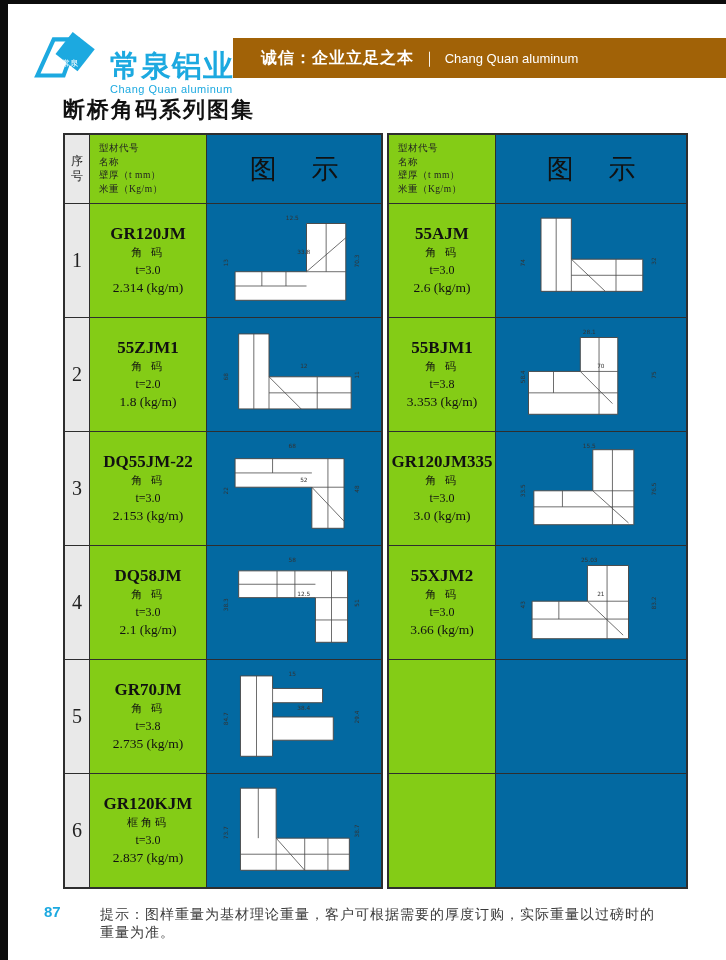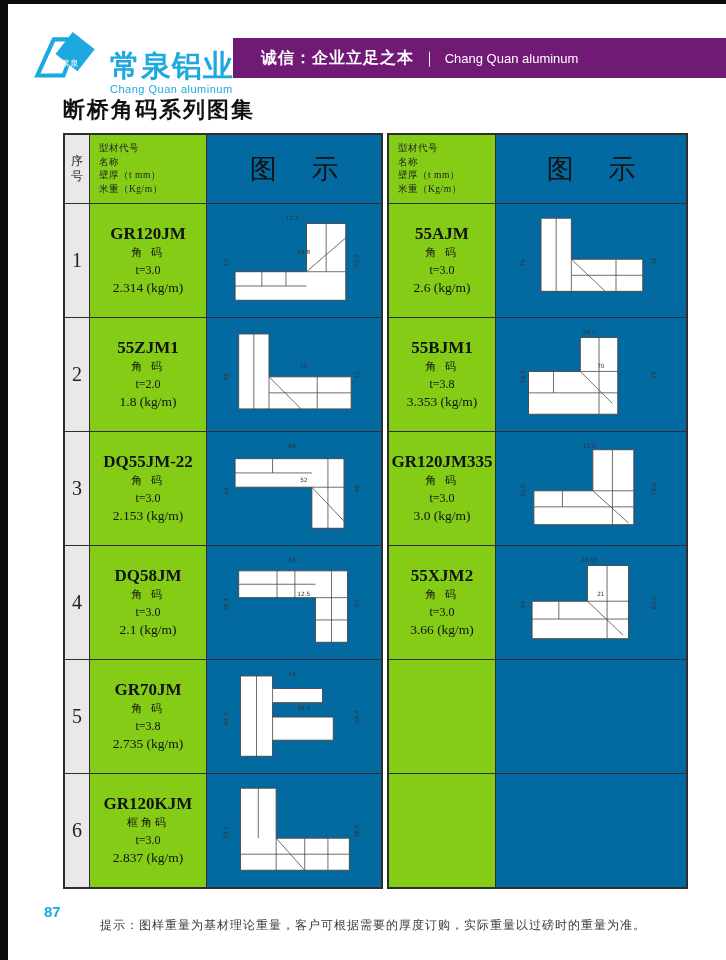--- a/index.html
+++ b/index.html
@@ -8,21 +8,21 @@
   .scan-edge-left{position:absolute;left:0;top:0;width:8px;height:960px;background:#0c0c0c;}
   .scan-edge-top{position:absolute;left:0;top:0;width:726px;height:4px;background:#0c0c0c;}
 
   
   .hdr{position:absolute;left:0;top:0;width:726px;height:95px;}
   .logo{position:absolute;left:34px;top:24px;width:200px;height:62px;display:flex;align-items:center;}
   .logo-mark{width:74px;height:56px;flex:0 0 auto;}
   .logo-text{margin-left:2px;display:flex;flex-direction:column;line-height:1;}
   .brand-cn{color:#1ca9e0;font-size:30px;font-weight:bold;font-family:"Liberation Sans","DejaVu Sans",sans-serif;letter-spacing:1px;margin-top:36px;}
   .brand-en{color:#1ca9e0;font-size:11px;font-family:"Liberation Sans","DejaVu Sans",sans-serif;margin-top:3px;letter-spacing:0.5px;}
-  .banner{position:absolute;left:233px;top:38px;right:0;height:40px;background:#701a75;display:flex;align-items:center;color:#fff;font-family:"Liberation Sans","DejaVu Sans",sans-serif;padding-left:28px;box-sizing:border-box;}
+  .banner{position:absolute;left:233px;top:38px;right:0;height:40px;background:#a16207;display:flex;align-items:center;color:#fff;font-family:"Liberation Sans","DejaVu Sans",sans-serif;padding-left:28px;box-sizing:border-box;}
   .banner .cn{font-size:16px;font-weight:bold;letter-spacing:1px;}
   .banner .sep{font-size:15px;margin:0 8px;font-weight:normal;}
   .banner .en{font-size:13px;}
 
   .page-title{position:absolute;left:63px;top:95px;font-size:22px;font-weight:bold;color:#111;letter-spacing:2px;margin:0;}
 
   
   .tables{position:absolute;left:63px;top:133px;width:621px;}
   .ptable{position:absolute;top:0;border:2px solid #2e2e2e;background:#fff;}
   .ptable.left{left:0;width:316px;}
@@ -48,21 +48,21 @@
   .weight{font-size:13.5px;color:#111;line-height:1.4;}
   .profile-svg{width:168px;height:100px;}
   .ptable.right .profile-svg{width:178px;height:100px;}
   .profile-svg path{fill:#ffffff;stroke:#4a4a4a;stroke-width:1.1;stroke-linejoin:round;}
   .profile-svg path.inner{fill:none;stroke-width:0.9;}
   .profile-svg text{font-family:"DejaVu Sans",sans-serif;font-size:6.5px;fill:#333;}
 
   
   .pfooter{position:absolute;left:0;top:903px;width:658px;height:30px;}
   .page-num{position:absolute;left:44px;top:0;color:#1ca9e0;font-size:15px;font-weight:bold;font-family:"Liberation Sans","DejaVu Sans",sans-serif;}
-  .note{position:absolute;left:100px;top:14px;font-size:12px;color:#3a3a3a;letter-spacing:1px;}
+  .note{position:absolute;left:100px;top:3px;font-size:14px;color:#3a3a3a;letter-spacing:1px;}
 </style>
 </head>
 <body>
 
 <div class="screen">
   <div class="scan-edge-left"></div>
   <div class="scan-edge-top"></div>
 
   <div class="hdr">
     <div class="logo">

